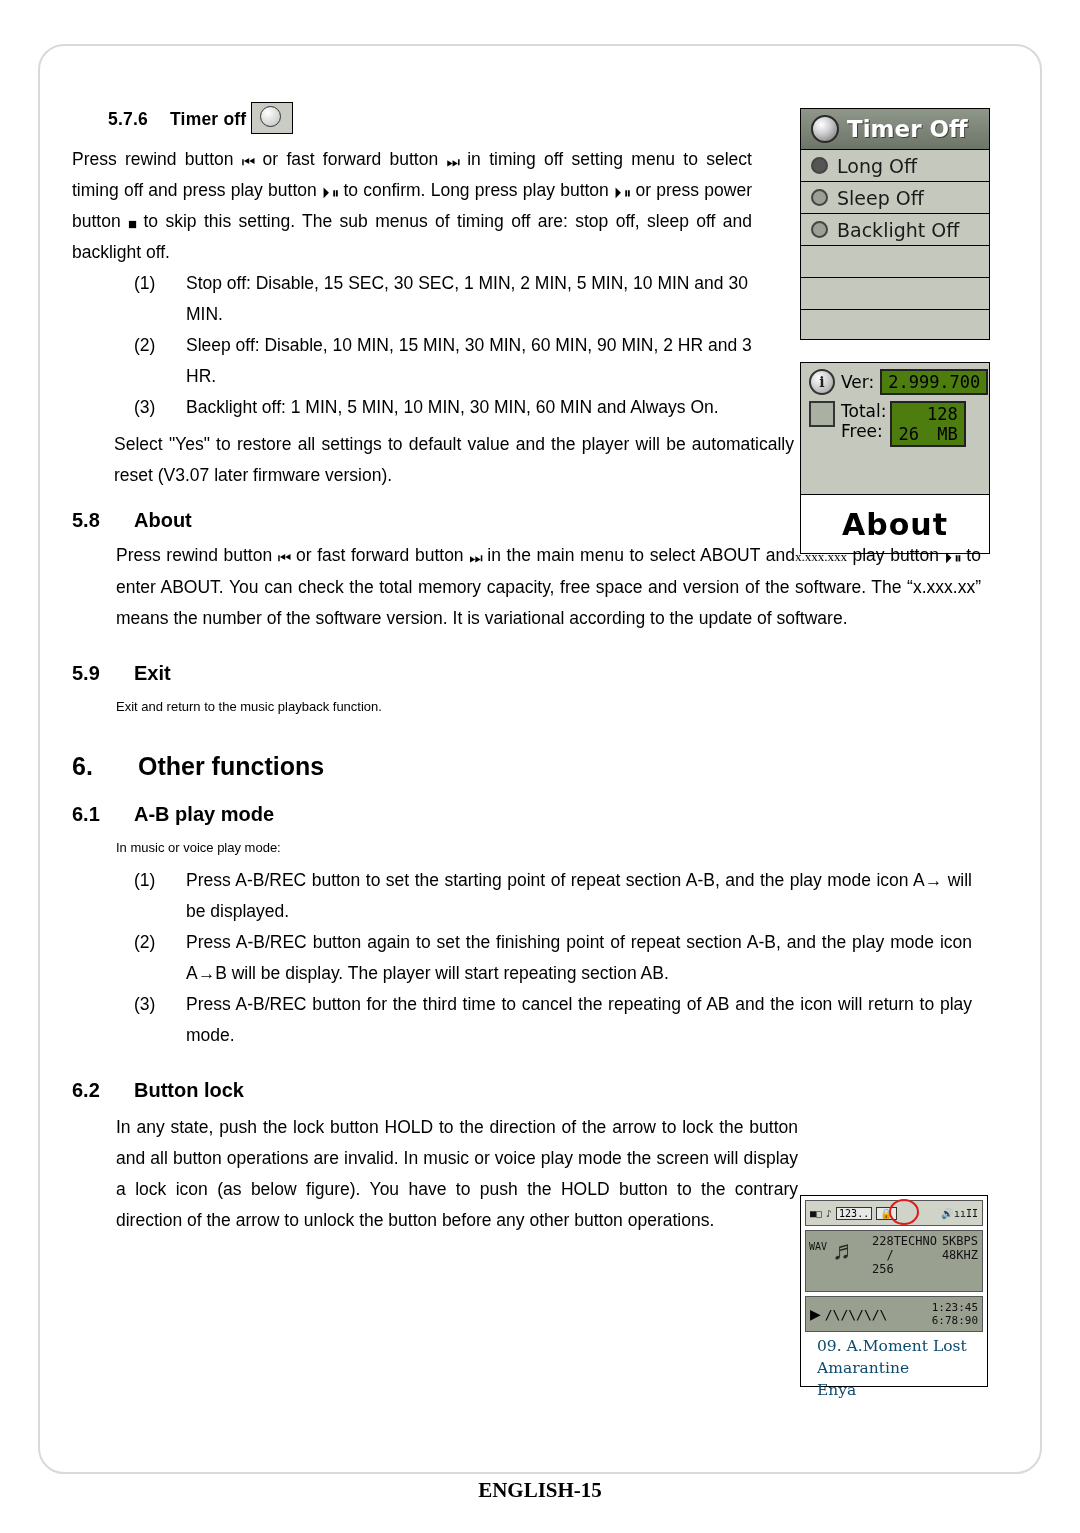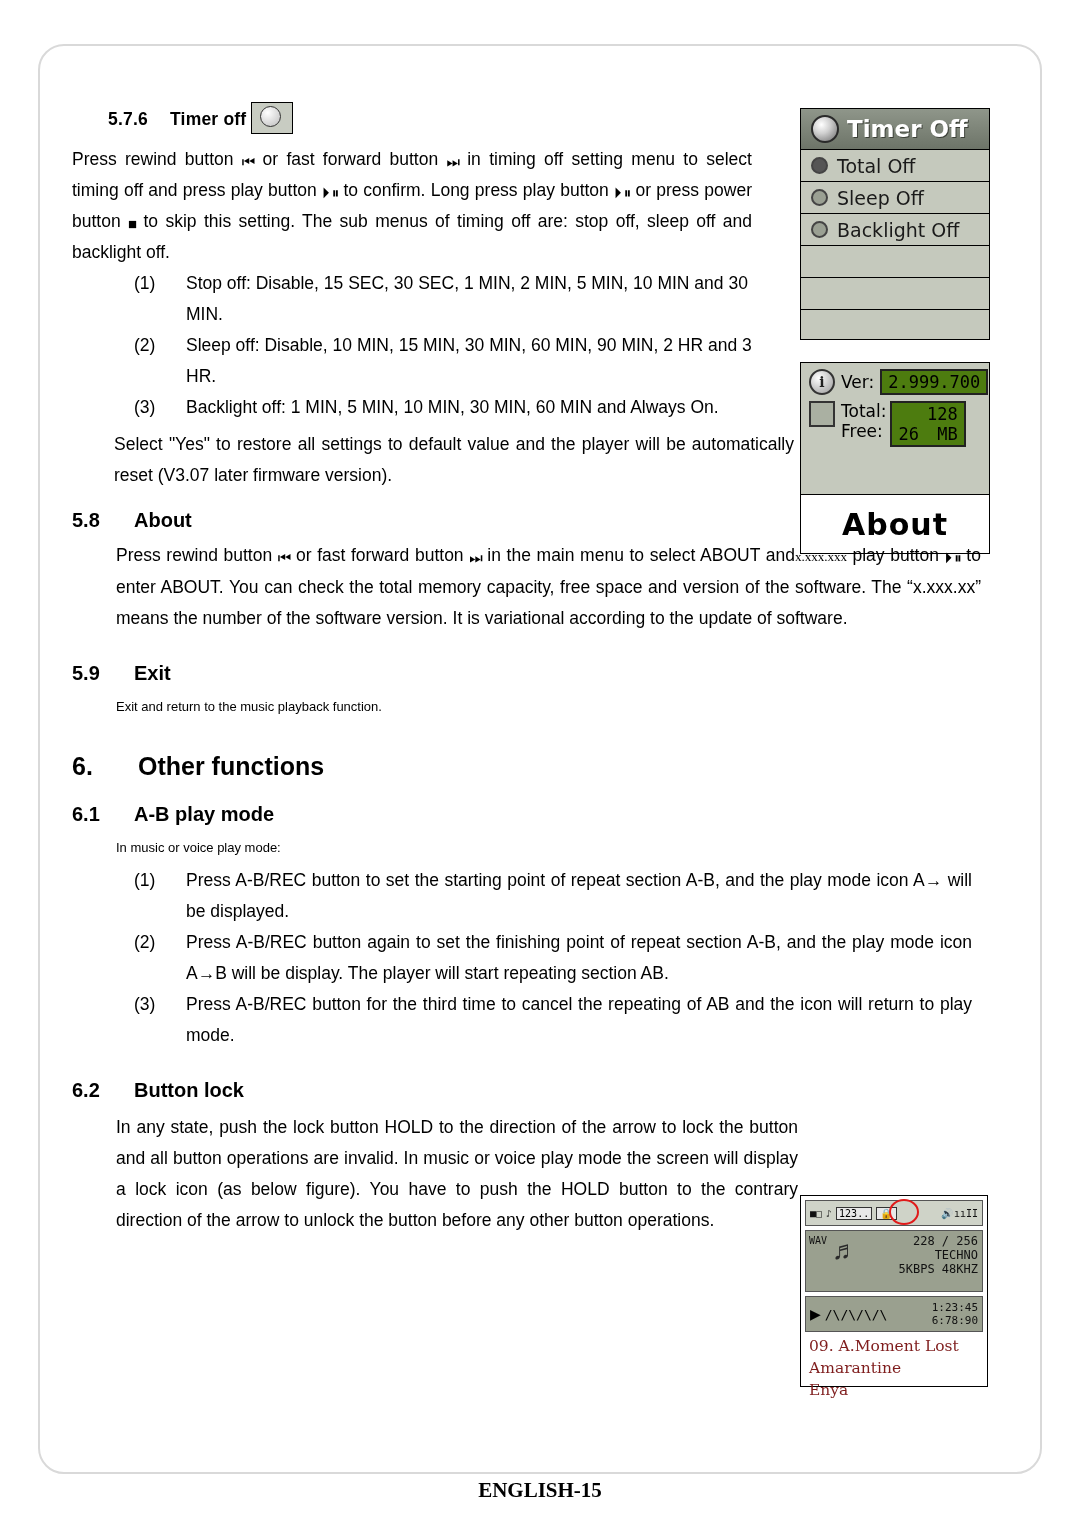--- a/index.html
+++ b/index.html
@@ -172,22 +172,22 @@
   }
   .lock-mid{
     margin:0 4px;height:60px;border:1px solid #555;
     background:#9aa08f;display:flex;
   }
   .lock-low{
     margin:4px;height:34px;border:1px solid #555;
     background:#9aa08f;display:flex;align-items:center;
   }
   .lock-text{
-    margin:2px 8px;font-family:"DejaVu Serif", serif;
-    font-size:15.5px;line-height:20px;color:#7f1d1d;
+    margin:2px 16px;font-family:"DejaVu Serif", serif;
+    font-size:15.5px;line-height:20px;color:#0c4a6e;
   }
   .mini{
     font-family:"DejaVu Sans Mono", monospace;
     font-size:10px;color:#111;
   }
   .tag123{
     background:#e8e8e8;border:1px solid #333;
     padding:0 2px;font-family:"DejaVu Sans Mono", monospace;
     font-size:10px;
   }
@@ -239,21 +239,21 @@
 
 <div class="page-frame"></div>
 
 <div class="shot shot-timer">
   <div class="timer-title">
     <span class="circ-icon"></span>
     <span>Timer Off</span>
   </div>
   <div class="timer-row">
     <span class="radio sel"></span>
-    <span>Total Off</span>
+    <span>Long Off</span>
   </div>
   <div class="timer-row">
     <span class="radio"></span>
     <span>Sleep Off</span>
   </div>
   <div class="timer-row">
     <span class="radio"></span>
     <span>Backlight Off</span>
   </div>
   <div class="timer-row"></div>
@@ -283,23 +283,23 @@
 
 <div class="shot-lock">
   <div class="lock-top">
     <span class="mini">■□</span>
     <span class="mini">♪</span>
     <span class="tag123">123..</span>
     <span class="mini" style="border:1px solid #333;padding:0 3px;background:#e8e8e8">🔒</span>
     <span class="mini" style="margin-left:auto">🔊ııII</span>
   </div>
   <div class="lock-mid">
-    <span class="mini" style="padding:4px 3px">WAV</span>
+    <span class="mini" style="padding:10px 3px">WAV</span>
     <span style="font-size:26px;color:#2a2a2a;padding:4px 2px">♬</span>
-    <span style="margin-left:auto;text-align:right;padding:3px 4px 0 0;display:flex;flex-direction:column;line-height:14px">
+    <span style="margin-left:auto;text-align:right;padding:3px 4px 0 0;display:flex;flex-direction:row;line-height:14px">
       <span class="mini" style="font-size:12px">228 / 256</span>
       <span class="mini" style="font-size:12px">TECHNO</span>
       <span class="mini" style="font-size:12px">5KBPS 48KHZ</span>
     </span>
   </div>
   <div class="lock-low">
     <span style="font-size:14px;padding:0 4px">▶</span>
     <span style="font-family:'DejaVu Sans Mono',monospace;font-size:13px">/\/\/\/\</span>
     <span style="margin-left:auto;text-align:right;padding-right:4px;display:flex;flex-direction:column;line-height:13px">
       <span class="mini" style="font-size:11px">1:23:45</span>

